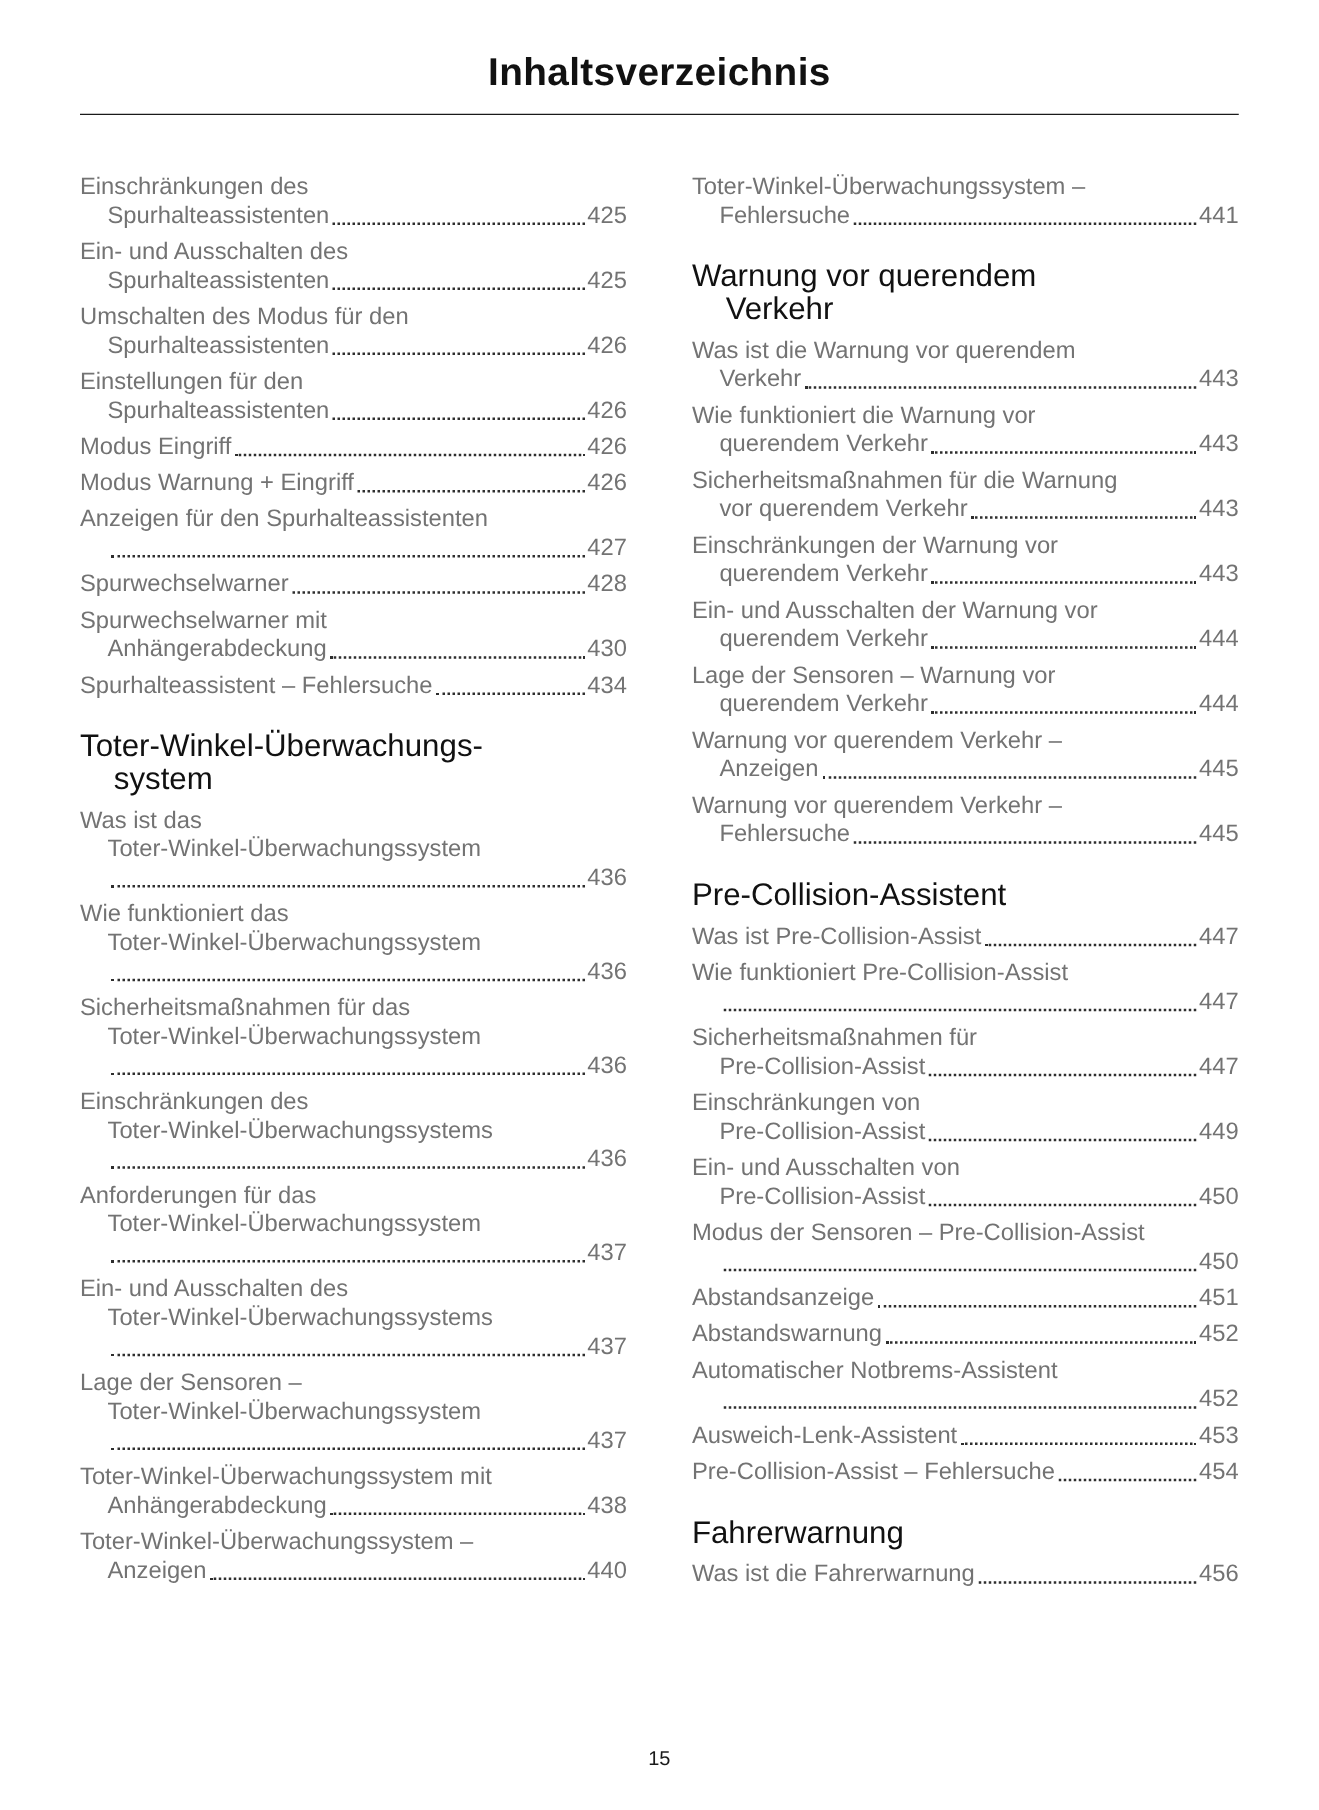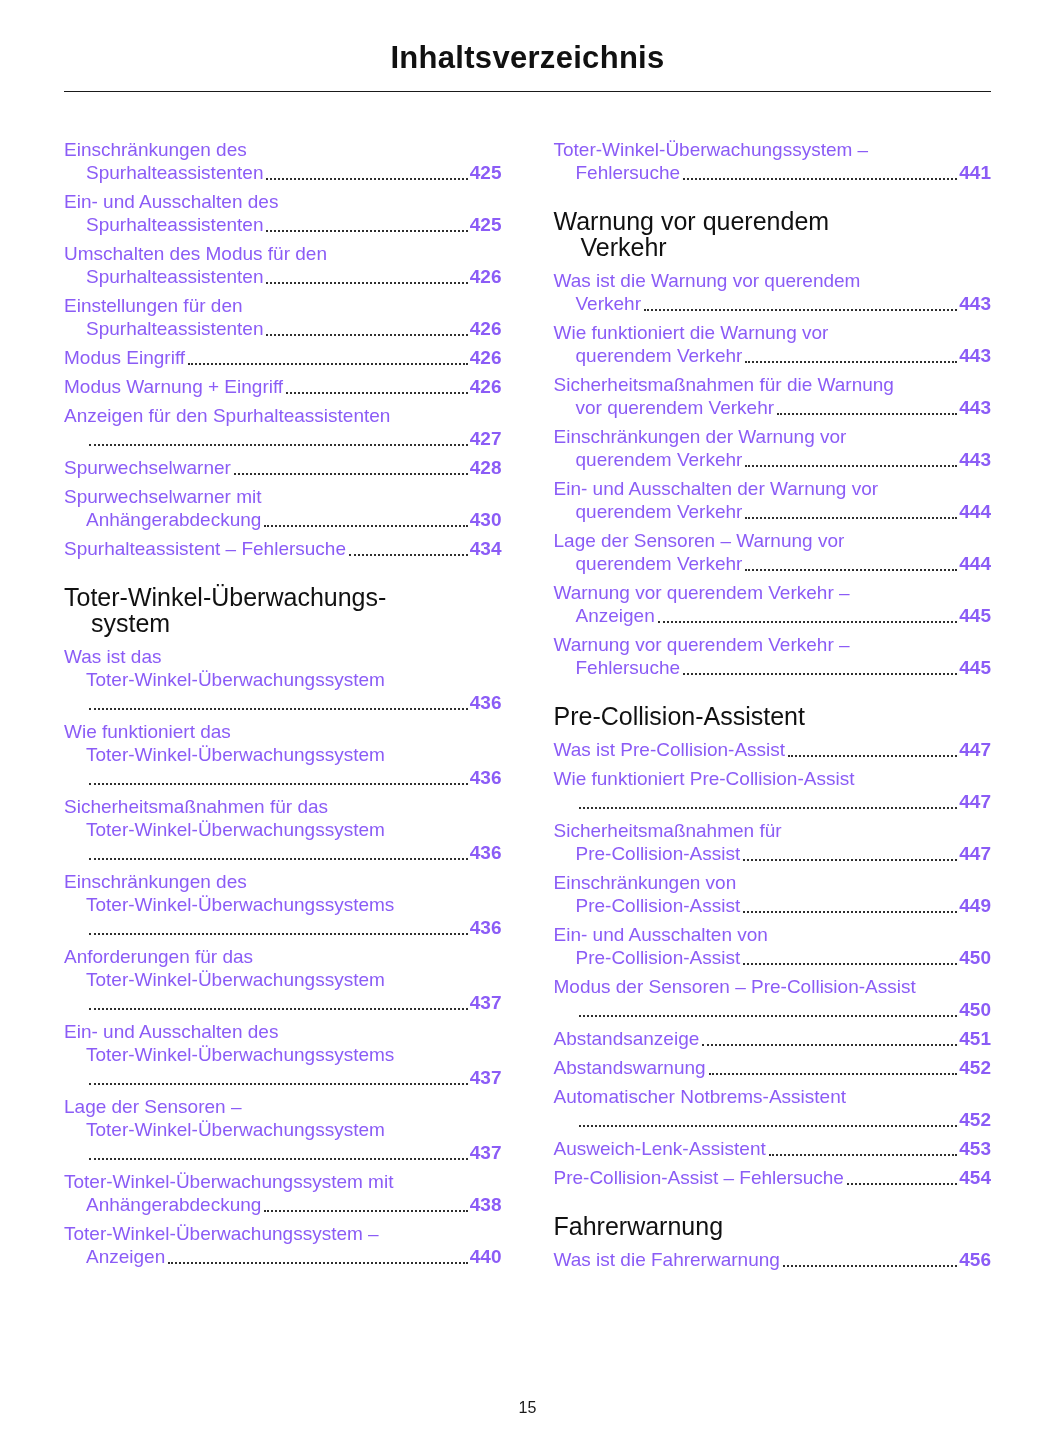--- a/index.html
+++ b/index.html
@@ -34,36 +34,36 @@
     gap: 52px;
     margin-top: 46px;
     flex: 1;
     align-items: flex-start;
   }
   .col { flex: 1; min-width: 0; }
   .entry {
     font-size: 19px;
     line-height: 23px;
     margin-bottom: 6px;
-    color: #8b5cf6;
+    color: #737373;
   }
   .line.cont { padding-left: 22px; }
   .leader-row {
     display: flex;
     align-items: baseline;
   }
   .leader-row .txt { white-space: pre; }
   .dots {
     flex: 1;
     min-width: 10px;
     border-bottom: 2.2px dotted #2e2e2e;
     margin: 0 2px 4px 3px;
     align-self: stretch;
   }
-  .page-num { white-space: nowrap; font-weight: bold; }
+  .page-num { white-space: nowrap; }
   h2.section {
     font-size: 25px;
     line-height: 26px;
     font-weight: normal;
     color: #111111;
     margin: 24px 0 9px 0;
   }
   h2.section span { display: block; }
   h2.section span.cont { padding-left: 27px; }
   .col > :first-child { margin-top: 0 !important; }

